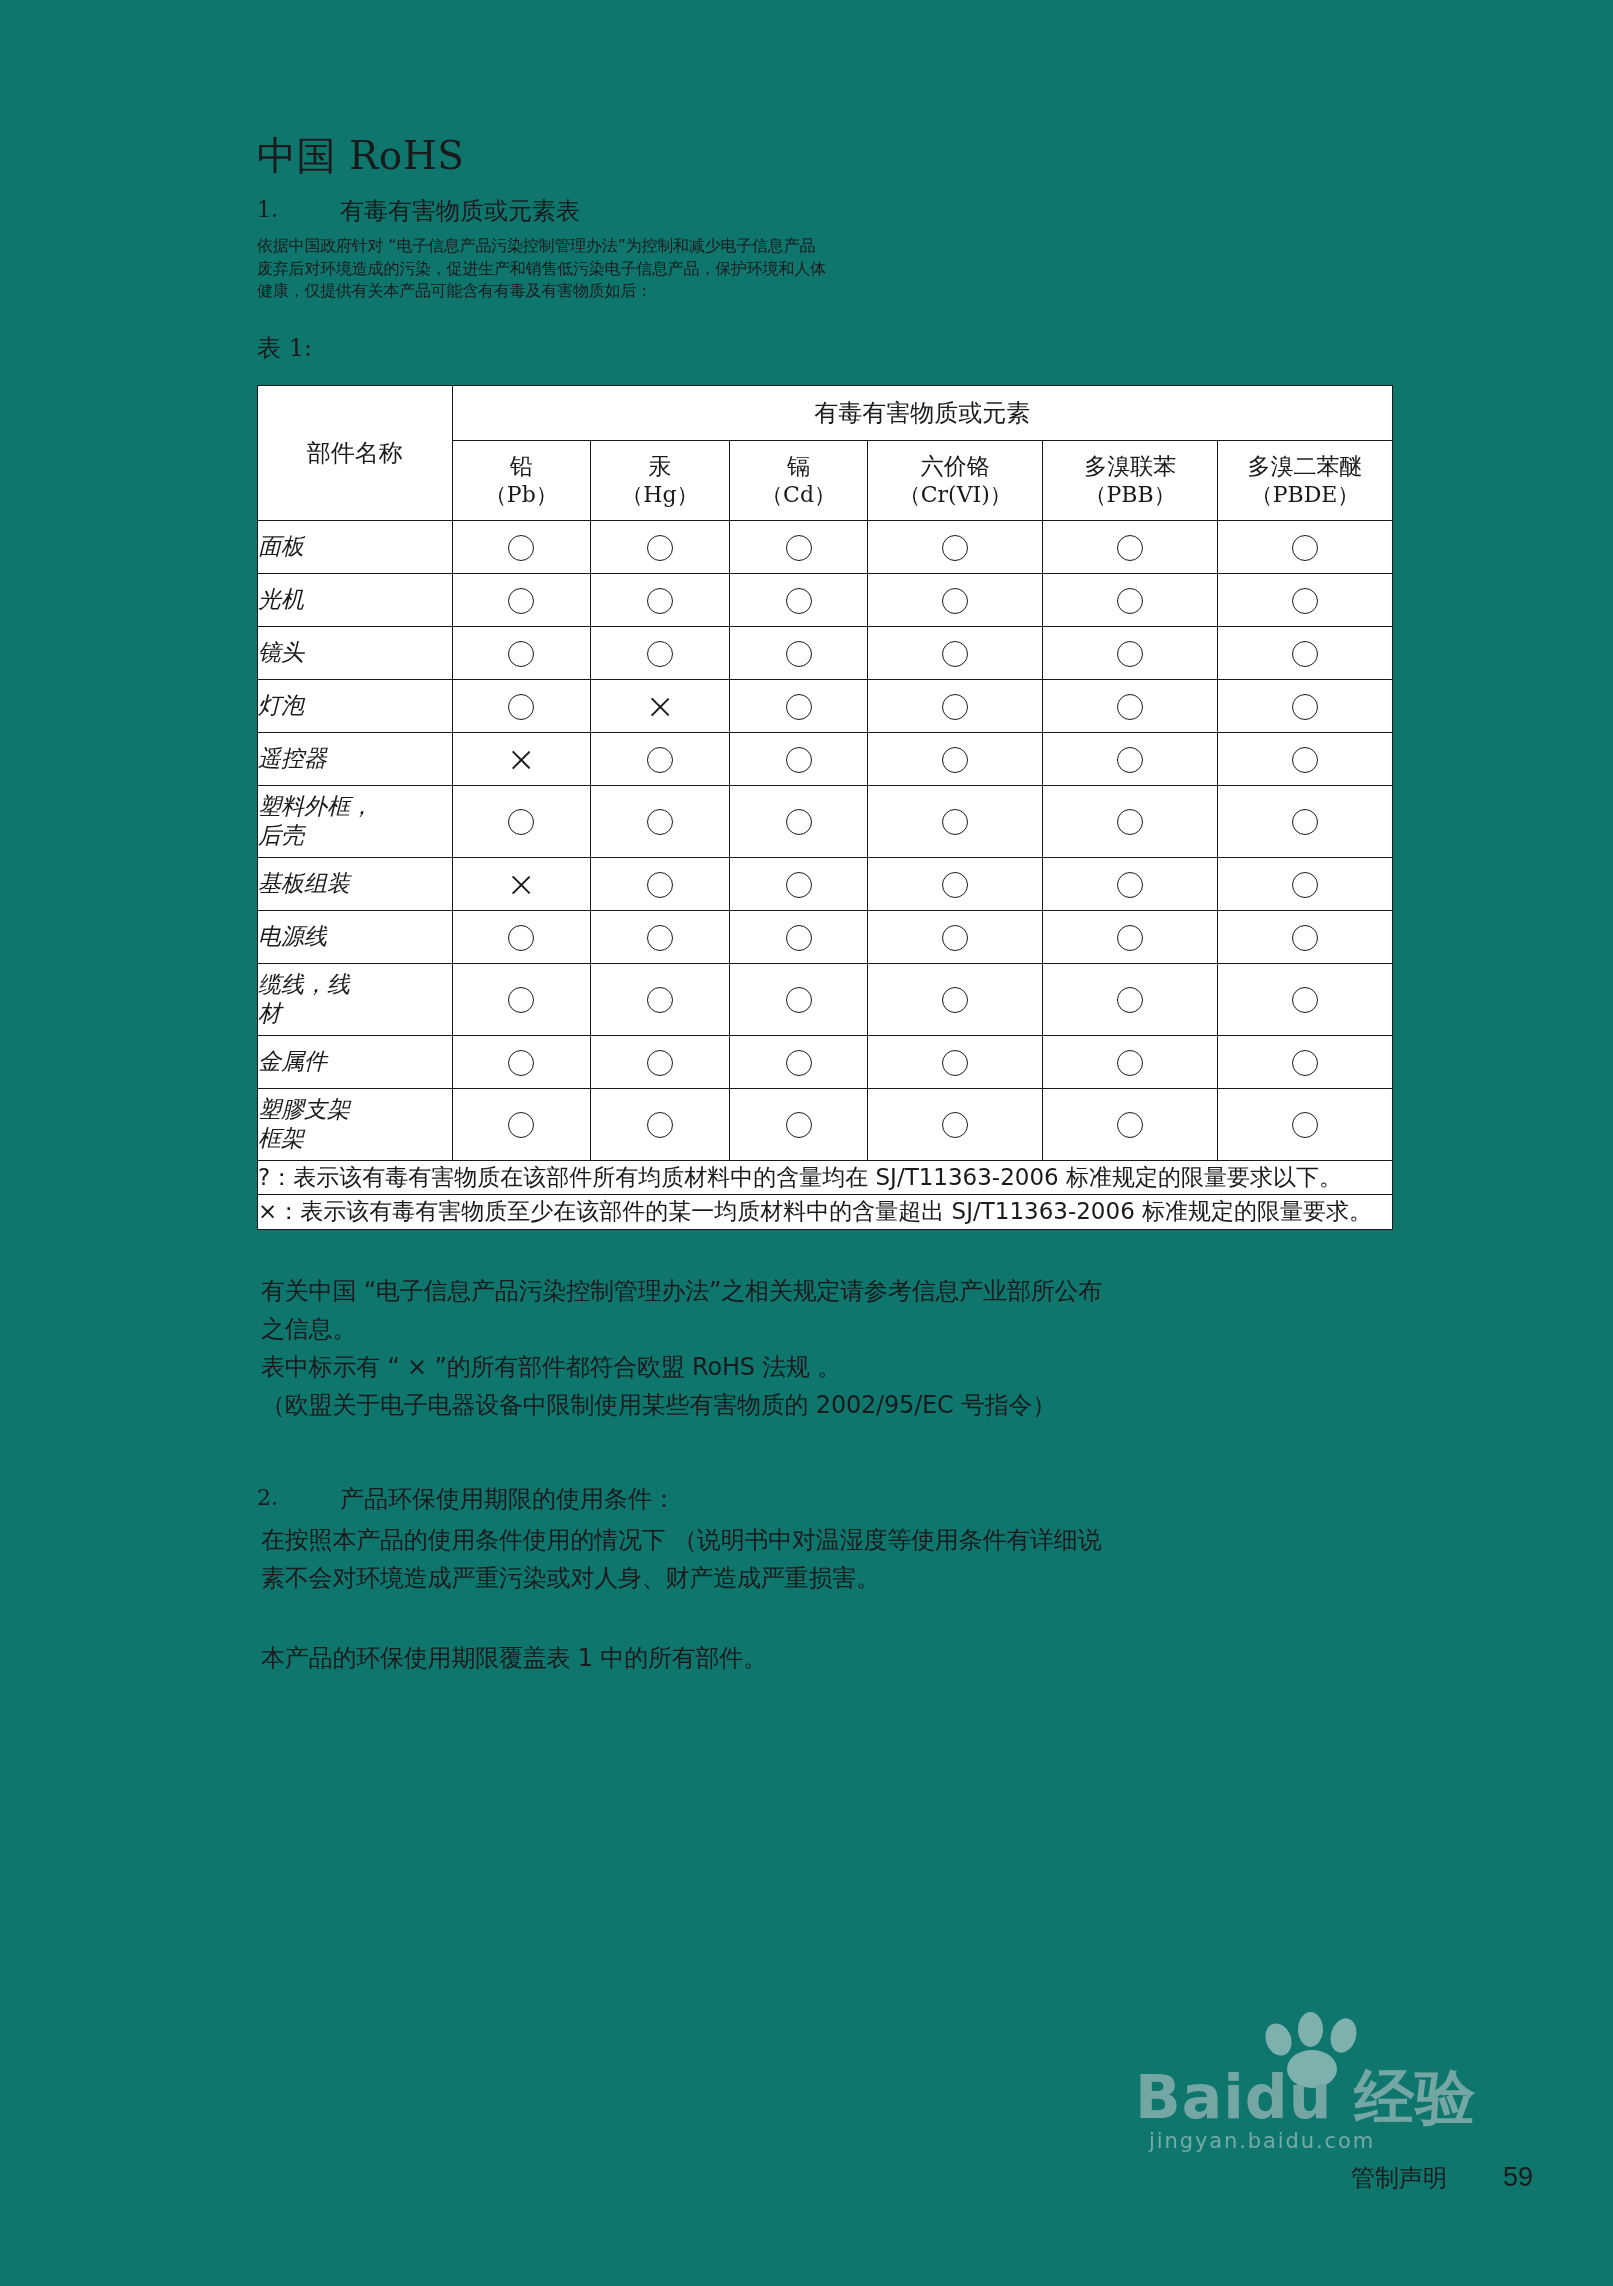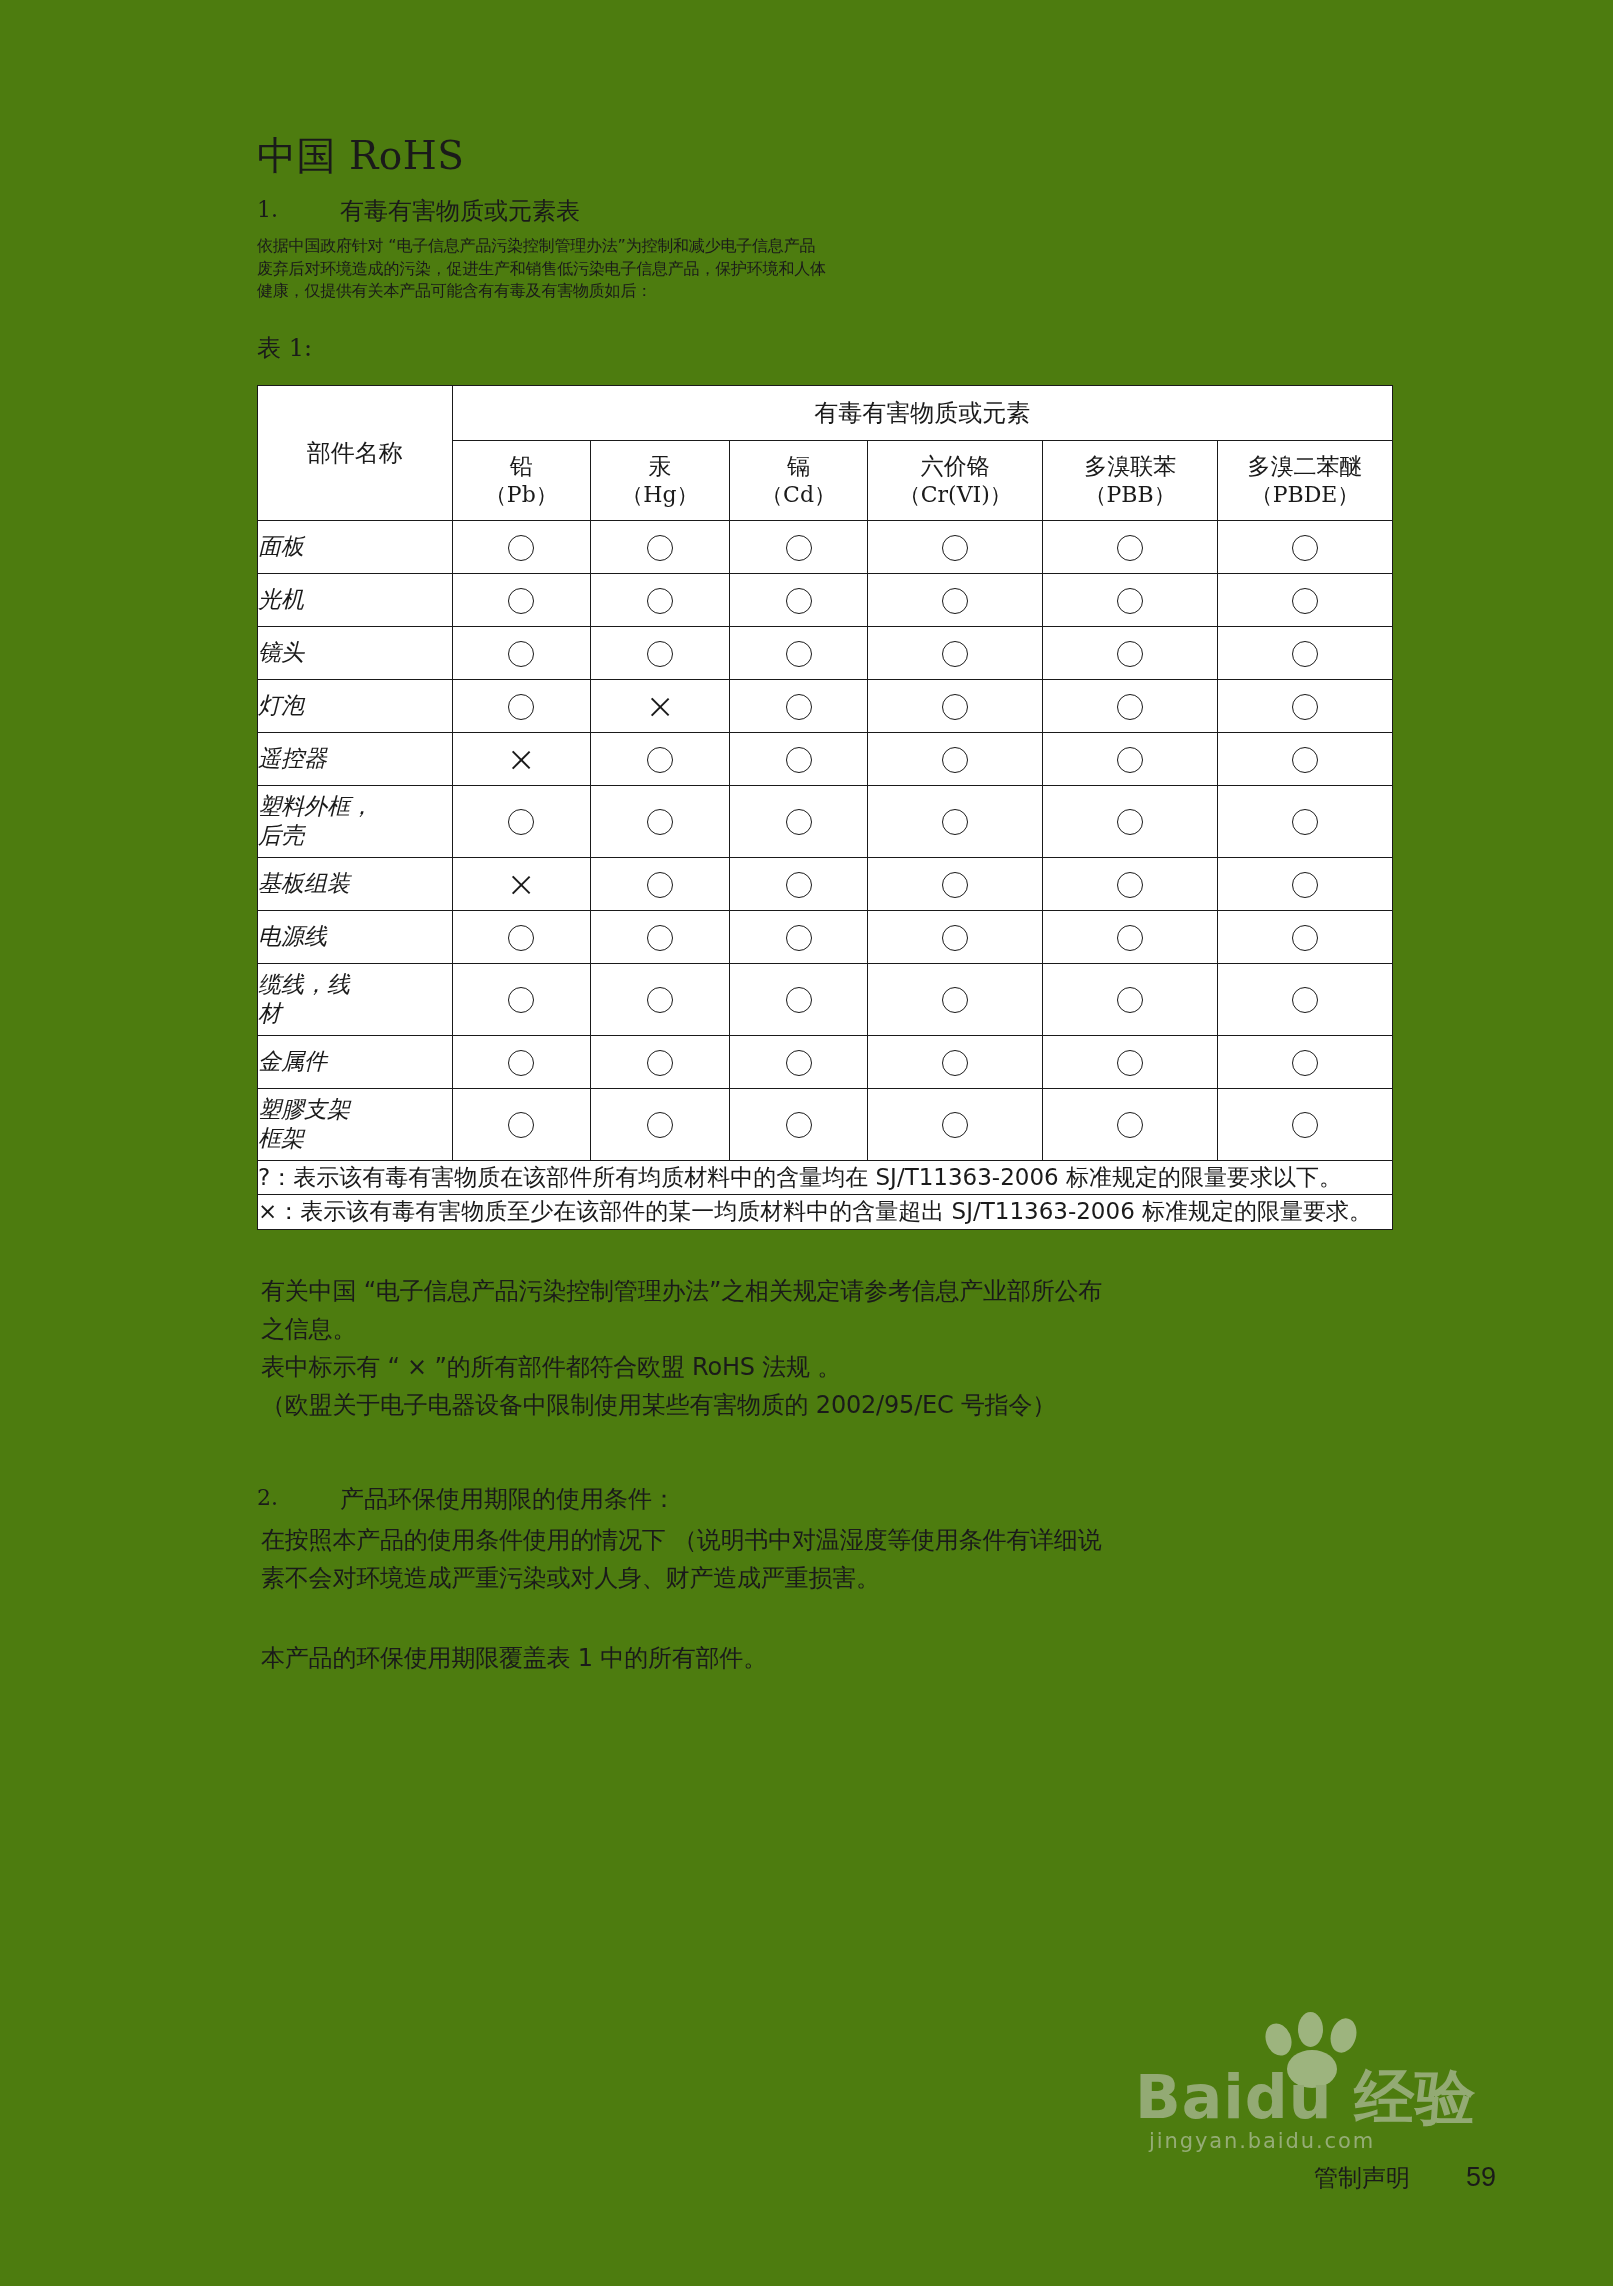--- a/index.html
+++ b/index.html
@@ -11,21 +11,21 @@
     width: 1614px;
     height: 2286px;
     font-family: "DejaVu Sans", "Liberation Sans", sans-serif;
     color: #1a1a1a;
     position: relative;
     overflow: hidden;
   }
   .page {
     position: absolute;
     inset: 0;
-    background: #4d7c0f;
+    background: #0f766e;
   }
   .content {
     position: absolute;
     left: 257px;
     top: 134px;
     width: 1162px;
   }
 
   
   .doc-title {
@@ -174,21 +174,21 @@
 
   
   .footer {
     position: absolute;
     left: 0;
     right: 0;
     bottom: 92px;
     display: flex;
     justify-content: flex-end;
     align-items: baseline;
-    padding-right: 118px;
+    padding-right: 81px;
   }
   .footer .fcap {
     font-size: 24px;
     font-family: "DejaVu Sans", sans-serif;
     margin-right: 56px;
   }
   .footer .fnum {
     font-size: 27px;
     font-family: Liberation Sans, sans-serif;
   }

